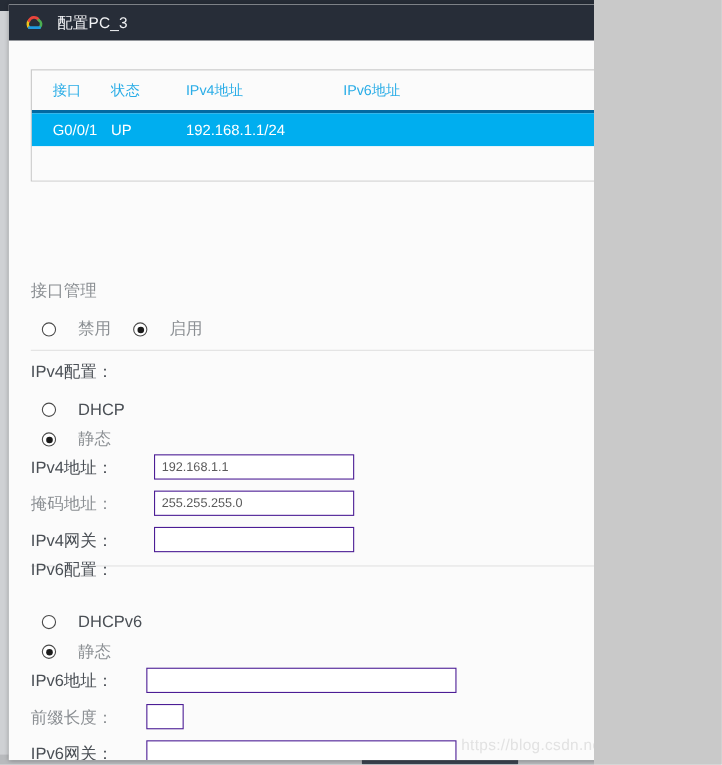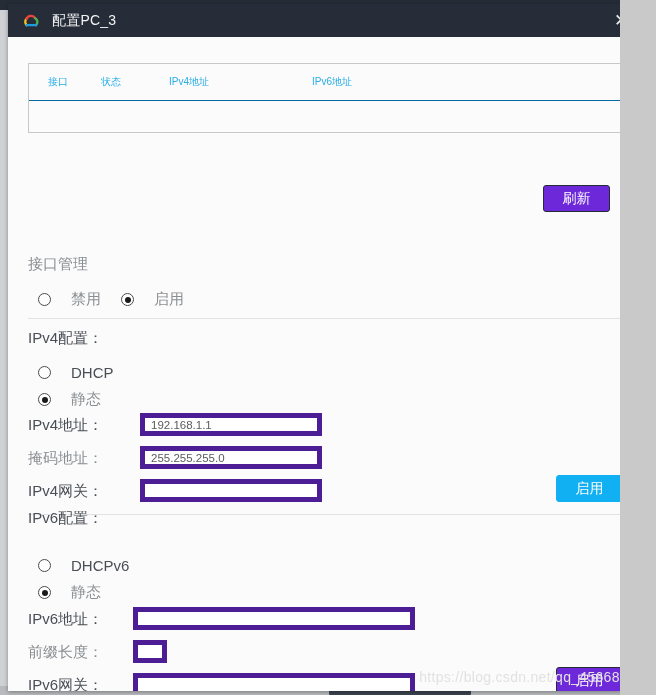--- a/index.html
+++ b/index.html
@@ -7,21 +7,21 @@
     padding: 0;
     width: 656px;
     height: 695px;
     overflow: hidden;
     background: #c9c9c9;
     font-family: "Liberation Sans", "DejaVu Sans", sans-serif;
   }
 
   #screen {
     position: relative;
-    width: 620px;
+    width: 540px;
     height: 695px;
     background: #b9bcc0;
     overflow: hidden;
   }
 
   
   .backdrop-top {
     position: absolute;
     left: 0; top: 0;
     width: 656px; height: 10px;
@@ -119,23 +119,23 @@
     left: 20px; top: 26px;
     width: 600px;
     border: 1px solid #c8c8c8;
     background: #fbfbfb;
     box-sizing: border-box;
   }
   .iface-head {
     display: flex;
     height: 36px;
     align-items: center;
-    border-bottom: 1px solid #0369a1;
+    border-bottom: 3px solid #0369a1;
     color: #2aade7;
-    font-size: 10px;
+    font-size: 13px;
   }
   .iface-head .c0 { width: 72px; padding-left: 19px; box-sizing: border-box; }
   .iface-head .c1 { width: 68px; }
   .iface-head .c2 { width: 143px; }
   .iface-head .c3 { flex: 1; }
 
   .iface-row {
     display: flex;
     height: 30px;
     align-items: center;
@@ -228,21 +228,21 @@
   }
   .field-label {
     color: #4a4f55;
     font-size: 15px;
     white-space: nowrap;
   }
   .field-label.muted { color: #8b8f93; }
   .txt {
     position: absolute;
     box-sizing: border-box;
-    border: 5px solid #4c1d95;
+    border: 1px solid #4c1d95;
     background: #ffffff;
     font-family: "Liberation Sans", sans-serif;
     font-size: 11.5px;
     color: #5b5b5b;
     padding: 0 6px;
     height: 23px;
     line-height: 21px;
     outline: none;
   }
 
@@ -284,20 +284,26 @@
 
     <div class="dialog-body">
 
       <div class="iface-table">
         <div class="iface-head">
           <div class="c0">接口</div>
           <div class="c1">状态</div>
           <div class="c2">IPv4地址</div>
           <div class="c3">IPv6地址</div>
         </div>
+        <div class="iface-row">
+          <div class="c0">G0/0/1</div>
+          <div class="c1">UP</div>
+          <div class="c2">192.168.1.1/24</div>
+          <div class="c3"></div>
+        </div>
         <div class="iface-empty"></div>
       </div>
 
       <div class="btn btn-dark btn-refresh">刷新</div>
 
       <div class="sec-label" style="left:20px; top:218px;">接口管理</div>
 
       <div class="radio-row" style="left:30px; top:253px;">
         <span class="radio"></span>
         <span class="radio-label">禁用</span>

